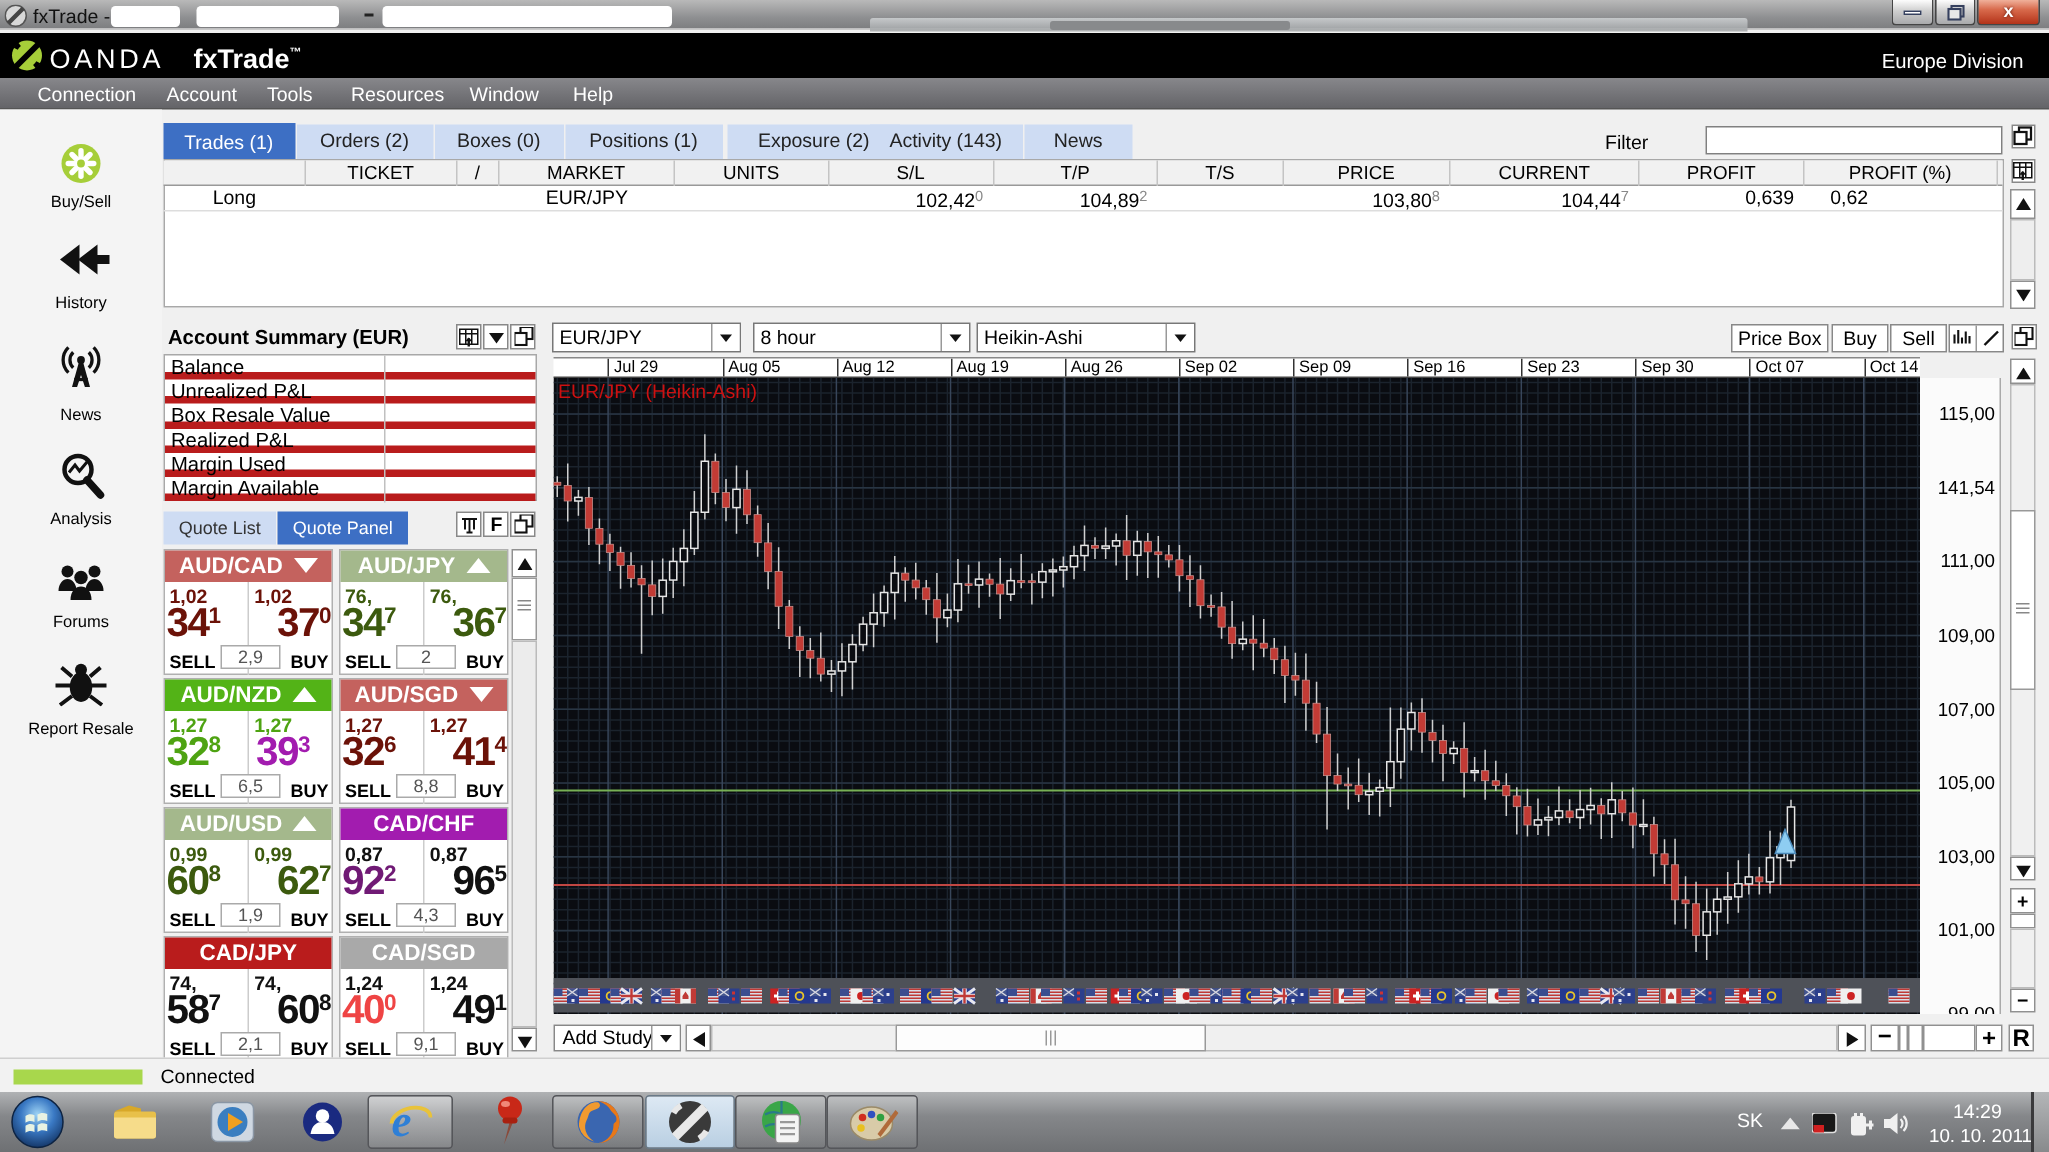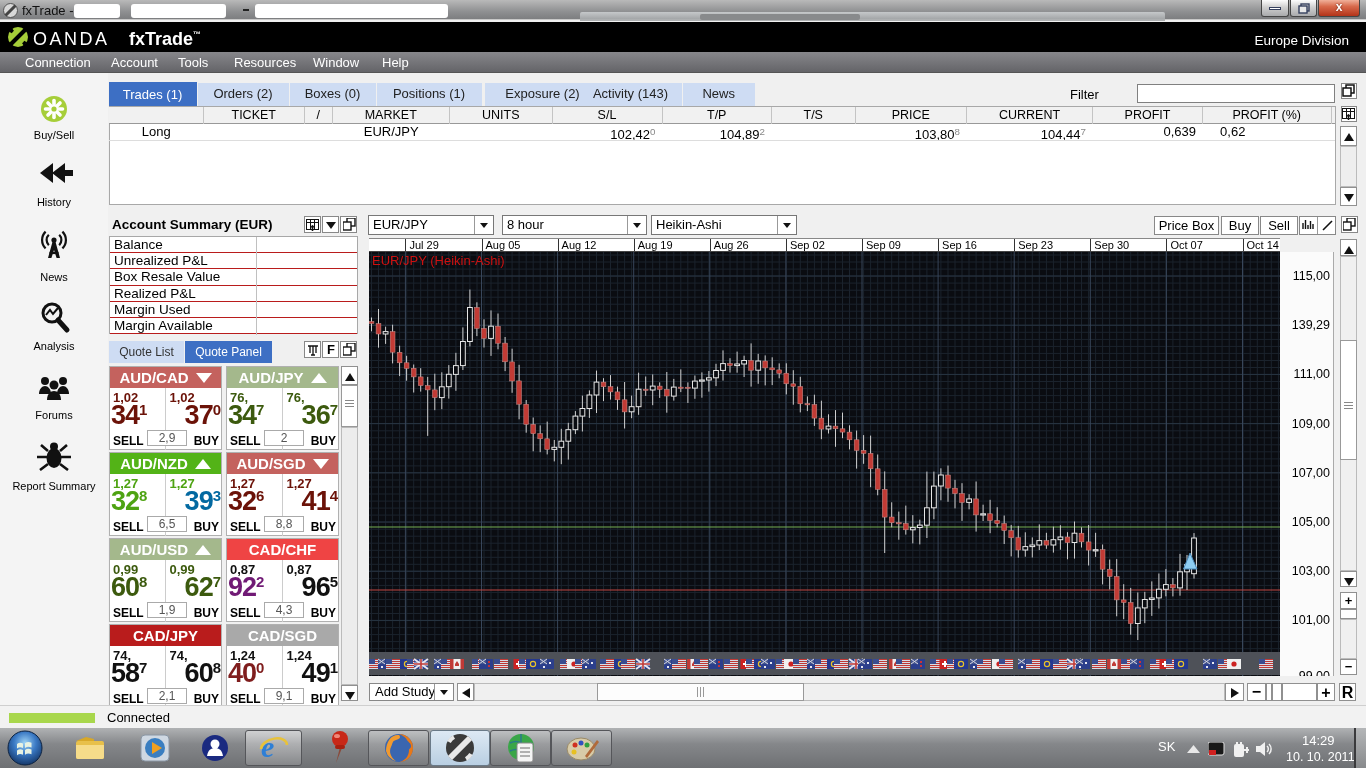--- a/index.html
+++ b/index.html
@@ -11,21 +11,21 @@
 .menubar{left:0;top:52px;width:1366px;height:21px;background:linear-gradient(#87878b,#646468);border-bottom:1px solid #555}
 .menubar span{color:#fff;font-size:13px;position:absolute;top:3px}
 .sidebar{left:0;top:73px;width:108px;height:632px;background:#f4f4f4}
 .sideicon{left:0;width:108px;text-align:center}
 .sidelabel{left:0;width:108px;text-align:center;font-size:11px;color:#000}
 .tab{position:absolute;top:83px;height:23px;font-size:13px;text-align:center;line-height:22px;background:#cedcf3;color:#222}
 .tabsel{background:#3d6fc4;color:#fff;top:81.5px;height:24.5px;line-height:26px}
 .hcell{position:absolute;top:107px;height:17px;font-size:12.5px;text-align:center;line-height:17px;color:#000;border-right:1px solid #c4c4c4}
 .dcell{position:absolute;top:124px;height:17px;font-size:13px;line-height:16px;color:#000}
 .panelbox{background:#fff;border:1px solid #a8a8a8}
-.asrow{position:absolute;left:0;width:100%;height:16.2px;border-bottom:1px solid #b91c1c;font-size:13.5px;line-height:16px;padding-left:4px;color:#000}
+.asrow{position:absolute;left:0;width:100%;height:16.2px;border-bottom:5px solid #b91c1c;font-size:13.5px;line-height:16px;padding-left:4px;color:#000}
 .qtab{position:absolute;top:341px;height:22px;font-size:12px;text-align:center;line-height:22px}
 .qp{position:absolute;width:113px;height:84px;background:#fff;border:1px solid #b0b0b0}
 .qph{position:absolute;left:0;top:0;width:100%;height:21px;color:#fff;font-weight:bold;font-size:15px;text-align:center;line-height:21px}
 .qhalf{position:absolute;top:21px;width:55.5px;height:62px}
 .qpre{position:absolute;left:3px;top:2px;font-size:13px;font-weight:bold}
 .qbig{position:absolute;left:1px;top:12px;font-size:27px;font-weight:bold;letter-spacing:-1px}
 .qsup{font-size:15px;vertical-align:9px;letter-spacing:0}
 .qsb{position:absolute;bottom:2px;font-size:12px;font-weight:bold;color:#000}
 .spread{position:absolute;bottom:3px;left:37px;width:40px;height:16px;border:1px solid #aaa;background:#fff;color:#555;font-size:12px;text-align:center;line-height:14px}
 .icobtn{position:absolute;background:#fff;border:1px solid #888;}
@@ -129,21 +129,21 @@
 <div class="abs sidelabel" style="top:409px">Forums</div>
 <svg class="abs sideicon" style="top:441px" width="108" height="30">
     <g fill="#111">
       <ellipse cx="54" cy="17" rx="7.5" ry="10"></ellipse>
       <circle cx="54" cy="5.5" r="4"></circle>
     </g>
     <g stroke="#111" stroke-width="2.6" fill="none">
       <path d="M48 10L41 4M60 10l7-6M47 16h-10M61 16h10M48 23l-8 6M60 23l8 6"></path>
     </g>
   </svg>
-<div class="abs sidelabel" style="top:480px">Report Summary</div>
+<div class="abs sidelabel" style="top:480px">Report Resale</div>
 <div class="tab tabsel" style="left:108.5px;width:88px">Trades (1)</div>
 <div class="tab" style="left:197.5px;width:91px">Orders (2)</div>
 <div class="tab" style="left:289.5px;width:86px">Boxes (0)</div>
 <div class="tab" style="left:376.5px;width:105px">Positions (1)</div>
 <div class="tab" style="left:485px;width:115px">Exposure (2)</div>
 <div class="tab" style="left:579.5px;width:102px">Activity (143)</div>
 <div class="tab" style="left:683px;width:71.5px">News</div>
 <div class="abs" style="left:1070px;top:87px;font-size:13px;color:#000">Filter</div>
 <div class="abs" style="left:1137px;top:84px;width:198px;height:19px;background:#fff;border:1px solid #808080"></div>
 <div class="abs panelbox" style="left:109px;top:106px;width:1227px;height:99px"></div>
@@ -255,21 +255,21 @@
   </div>
 <div class="qp" style="left:109px;top:452px">
     <div class="qph" style="background:#53b317">AUD/NZD<span style="display:inline-block;width:0;height:0;border-left:8px solid transparent;border-right:8px solid transparent;border-bottom:10px solid #fff;margin-left:7px"></span></div>
     <div class="qhalf" style="left:0;border-right:1px solid #ccc">
       <div class="qpre" style="color:#4ea312">1,27</div>
       <div class="qbig" style="color:#4ea312">32<span class="qsup">8</span></div>
       <div class="qsb" style="left:3px">SELL</div>
     </div>
     <div class="qhalf" style="left:56.5px">
       <div class="qpre" style="color:#4ea312">1,27</div>
-      <div class="qbig" style="left:auto;right:1px;color:#0369a1">39<span class="qsup">3</span></div>
+      <div class="qbig" style="left:auto;right:15px;color:#a21caf">39<span class="qsup">3</span></div>
       <div class="qsb" style="right:3px">BUY</div>
     </div>
     <div class="spread">6,5</div>
   </div>
 <div class="qp" style="left:226px;top:452px">
     <div class="qph" style="background:#c4625e">AUD/SGD<span style="display:inline-block;width:0;height:0;border-left:8px solid transparent;border-right:8px solid transparent;border-top:10px solid #fff;margin-left:7px"></span></div>
     <div class="qhalf" style="left:0;border-right:1px solid #ccc">
       <div class="qpre" style="color:#6b1208">1,27</div>
       <div class="qbig" style="color:#6b1208">32<span class="qsup">6</span></div>
       <div class="qsb" style="left:3px">SELL</div>
@@ -289,21 +289,21 @@
       <div class="qsb" style="left:3px">SELL</div>
     </div>
     <div class="qhalf" style="left:56.5px">
       <div class="qpre" style="color:#3c5a0e">0,99</div>
       <div class="qbig" style="left:auto;right:1px;color:#3c5a0e">62<span class="qsup">7</span></div>
       <div class="qsb" style="right:3px">BUY</div>
     </div>
     <div class="spread">1,9</div>
   </div>
 <div class="qp" style="left:226px;top:538px">
-    <div class="qph" style="background:#ef4444">CAD/CHF</div>
+    <div class="qph" style="background:#a21caf">CAD/CHF</div>
     <div class="qhalf" style="left:0;border-right:1px solid #ccc">
       <div class="qpre" style="color:#111">0,87</div>
       <div class="qbig" style="color:#701a75">92<span class="qsup">2</span></div>
       <div class="qsb" style="left:3px">SELL</div>
     </div>
     <div class="qhalf" style="left:56.5px">
       <div class="qpre" style="color:#111">0,87</div>
       <div class="qbig" style="left:auto;right:1px;color:#111">96<span class="qsup">5</span></div>
       <div class="qsb" style="right:3px">BUY</div>
     </div>
@@ -320,21 +320,21 @@
       <div class="qpre" style="color:#111">74,</div>
       <div class="qbig" style="left:auto;right:1px;color:#111">60<span class="qsup">8</span></div>
       <div class="qsb" style="right:3px">BUY</div>
     </div>
     <div class="spread">2,1</div>
   </div>
 <div class="qp" style="left:226px;top:624px">
     <div class="qph" style="background:#a9a9a9">CAD/SGD</div>
     <div class="qhalf" style="left:0;border-right:1px solid #ccc">
       <div class="qpre" style="color:#111">1,24</div>
-      <div class="qbig" style="color:#7f1d1d">40<span class="qsup">0</span></div>
+      <div class="qbig" style="color:#ef4444">40<span class="qsup">0</span></div>
       <div class="qsb" style="left:3px">SELL</div>
     </div>
     <div class="qhalf" style="left:56.5px">
       <div class="qpre" style="color:#111">1,24</div>
       <div class="qbig" style="left:auto;right:1px;color:#111">49<span class="qsup">1</span></div>
       <div class="qsb" style="right:3px">BUY</div>
     </div>
     <div class="spread">9,1</div>
   </div>
 <div class="sb" style="left:341px;top:366px;width:17px;height:19px"><svg width="10" height="8" style="margin-top:5px">
@@ -887,21 +887,21 @@
       <rect x="890" y="411" width="14" height="1" fill="#c03a36"></rect>
       <rect x="890" y="413" width="14" height="1" fill="#c03a36"></rect>
       <rect x="890" y="415" width="14" height="1" fill="#c03a36"></rect>
       <rect x="890" y="407" width="6" height="5" fill="#3a4d8f"></rect>
       <text x="3" y="13" font-family="Liberation Sans, sans-serif" font-size="13" fill="#cc1111">EUR/JPY (Heikin-Ashi)</text>
       <polygon points="821,301 814.5,317 828,317" fill="#8ecdf2" stroke="#4a88b8" stroke-width="1"></polygon>
     </svg>
   </div>
 <div class="abs" style="left:1280px;top:252px;width:54px;height:424px;background:#fbfbfb;border-right:1px solid #aaa"></div>
 <div class="pricelbl" style="top:269px">115,00</div>
-<div class="pricelbl" style="top:318px">139,29</div>
+<div class="pricelbl" style="top:318px">141,54</div>
 <div class="pricelbl" style="top:367px">111,00</div>
 <div class="pricelbl" style="top:417px">109,00</div>
 <div class="pricelbl" style="top:466px">107,00</div>
 <div class="pricelbl" style="top:515px">105,00</div>
 <div class="pricelbl" style="top:564px">103,00</div>
 <div class="pricelbl" style="top:613px">101,00</div>
 <div class="pricelbl" style="top:669px;height:7px;overflow:hidden">99,00</div>
 <div class="sb" style="left:1340px;top:239px;width:17px;height:17px"><svg width="10" height="8" style="margin-top:4px">
       <polygon points="5,0 10,8 0,8" fill="#111"></polygon>
     </svg></div>

